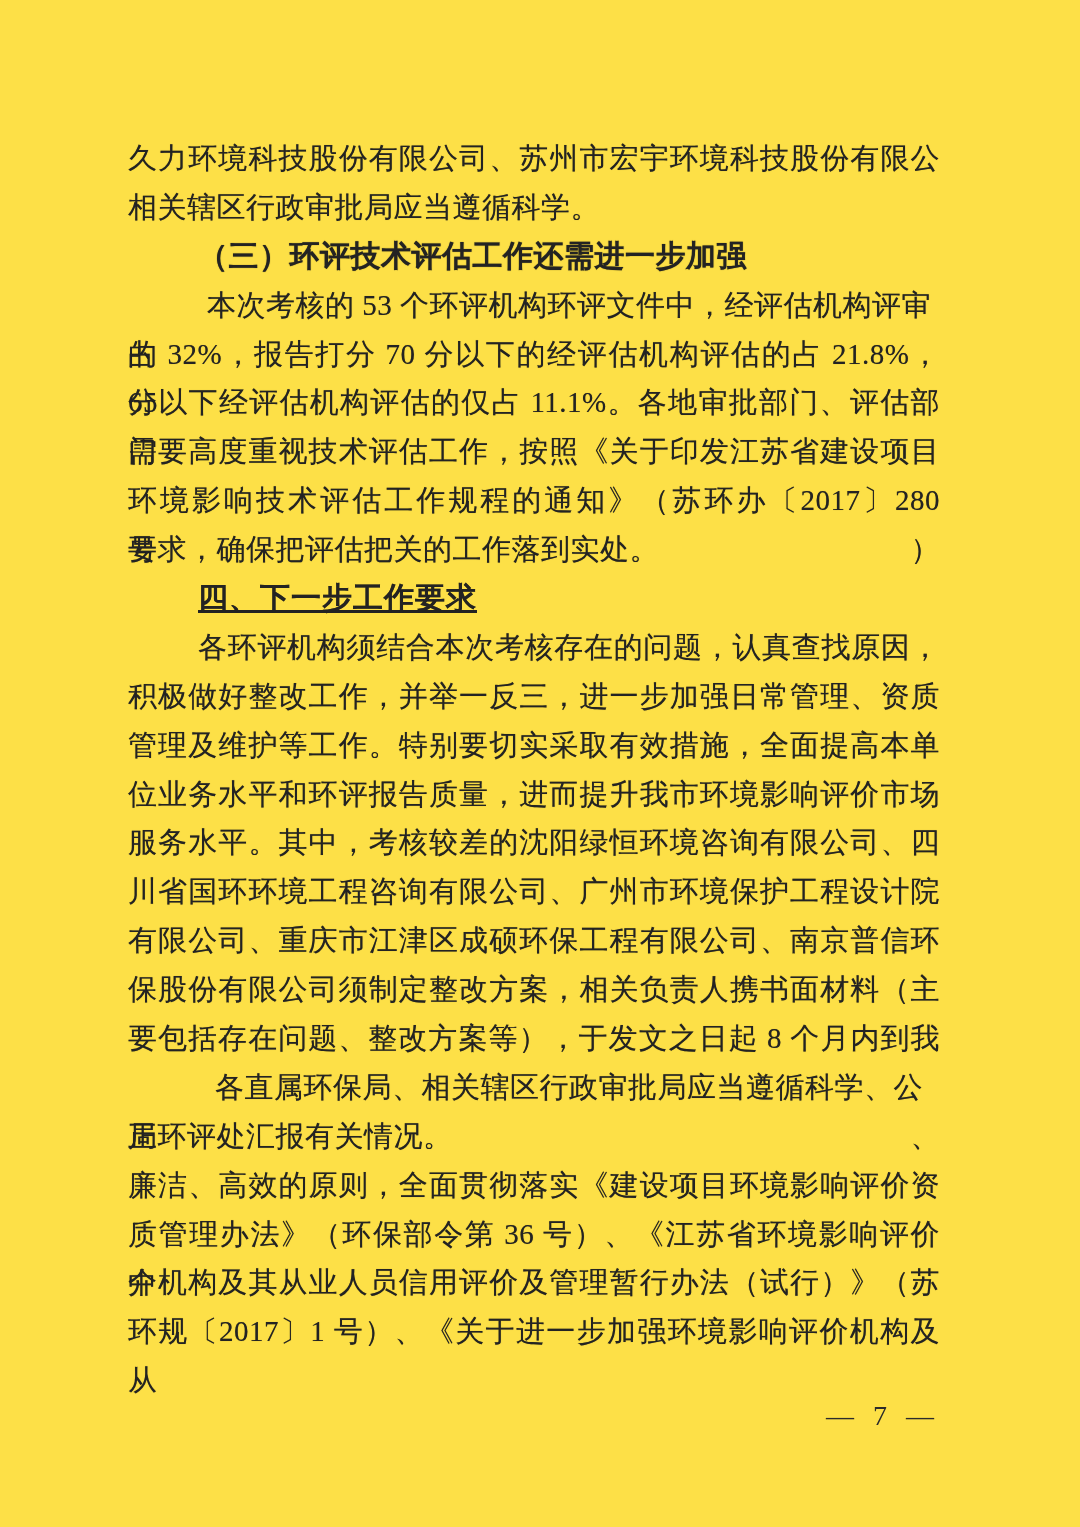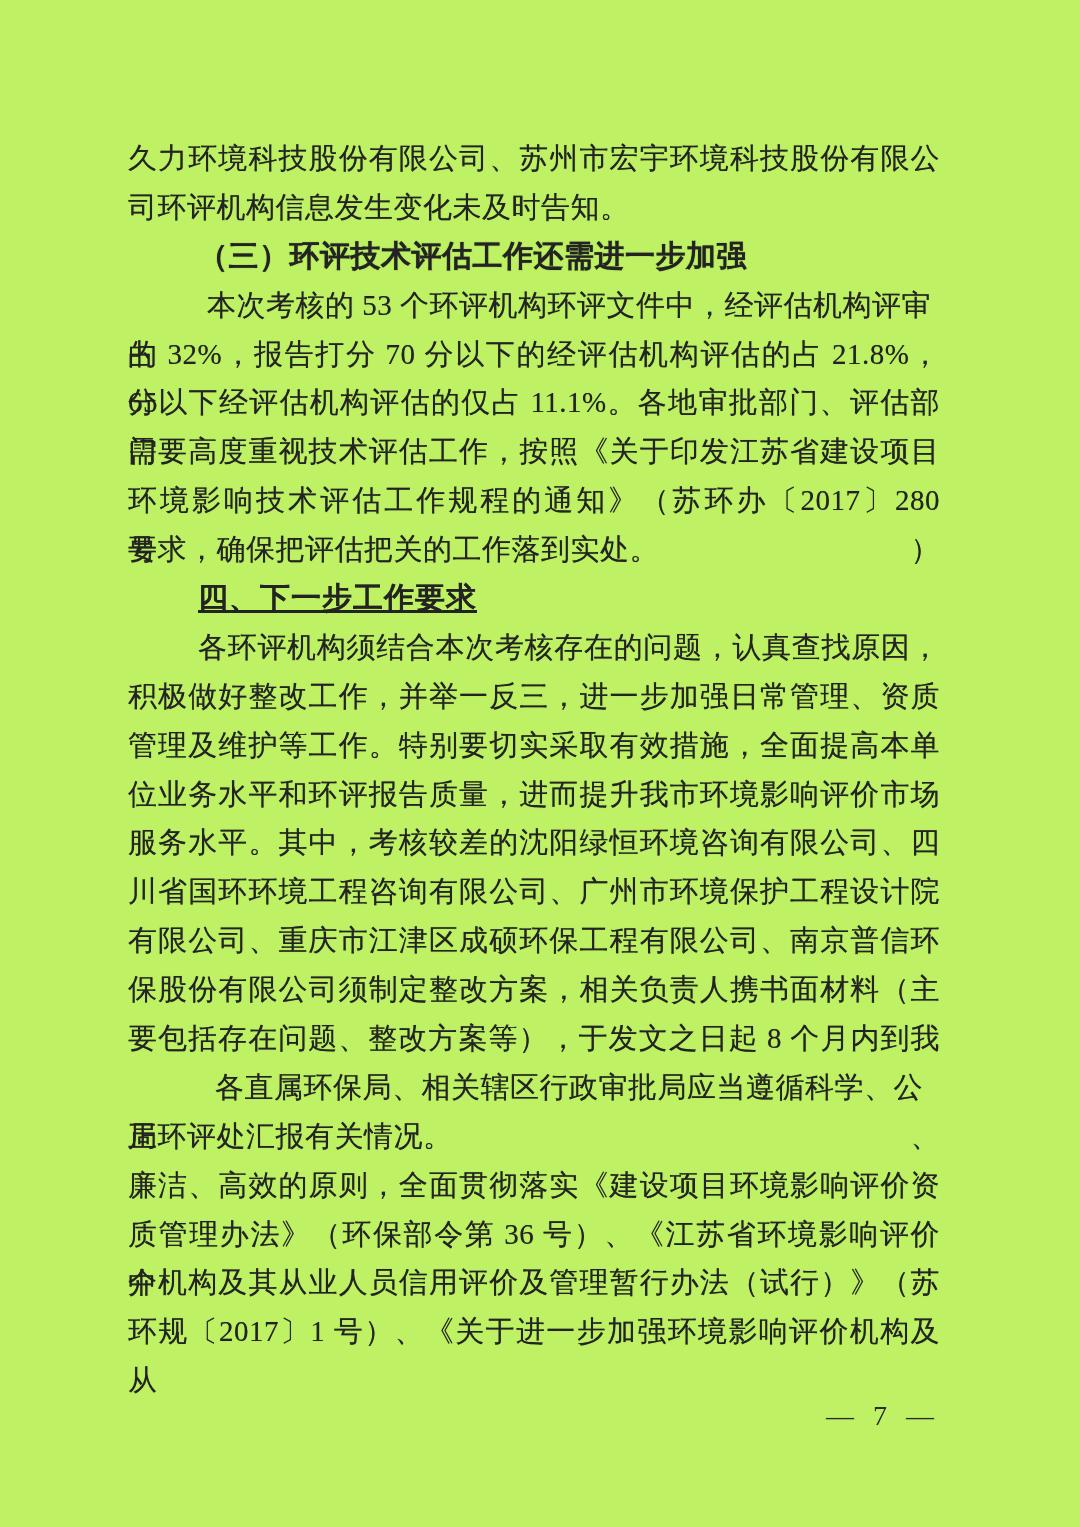--- a/index.html
+++ b/index.html
@@ -4,21 +4,21 @@
 <style>
   html, body {
     margin: 0;
     padding: 0;
     background: #ffffff;
   }
   .sheet {
     position: relative;
     width: 1080px;
     height: 1527px;
-    background: #bef264;
+    background: #fde047;
     overflow: hidden;
     font-family: "Liberation Serif", "DejaVu Serif", serif;
     color: #232323;
   }
   .text-block {
     position: absolute;
     left: 128px;
     top: 134px;
     width: 812px;
   }
@@ -71,21 +71,21 @@
     color: #2b2b2b;
   }
 </style>
 </head>
 <body>
 
 <div class="sheet">
   <div class="text-block">
 
     <div class="line fill">久力环境科技股份有限公司、苏州市宏宇环境科技股份有限公</div>
-    <div class="line endl">司环评机构信息发生变化未及时告知。</div>
+    <div class="line endl">相关辖区行政审批局应当遵循科学。</div>
 
     <div class="line endl indent heading3">（三）环评技术评估工作还需进一步加强</div>
 
     <div class="line fill indent">本次考核的 53 个环评机构环评文件中，经评估机构评审的</div>
     <div class="line fill">占 32%，报告打分 70 分以下的经评估机构评估的占 21.8%，65</div>
     <div class="line fill">分以下经评估机构评估的仅占 11.1%。各地审批部门、评估部门</div>
     <div class="line fill">需要高度重视技术评估工作，按照《关于印发江苏省建设项目</div>
     <div class="line fill">环境影响技术评估工作规程的通知》（苏环办〔2017〕280 号）</div>
     <div class="line endl">要求，确保把评估把关的工作落到实处。</div>
 

